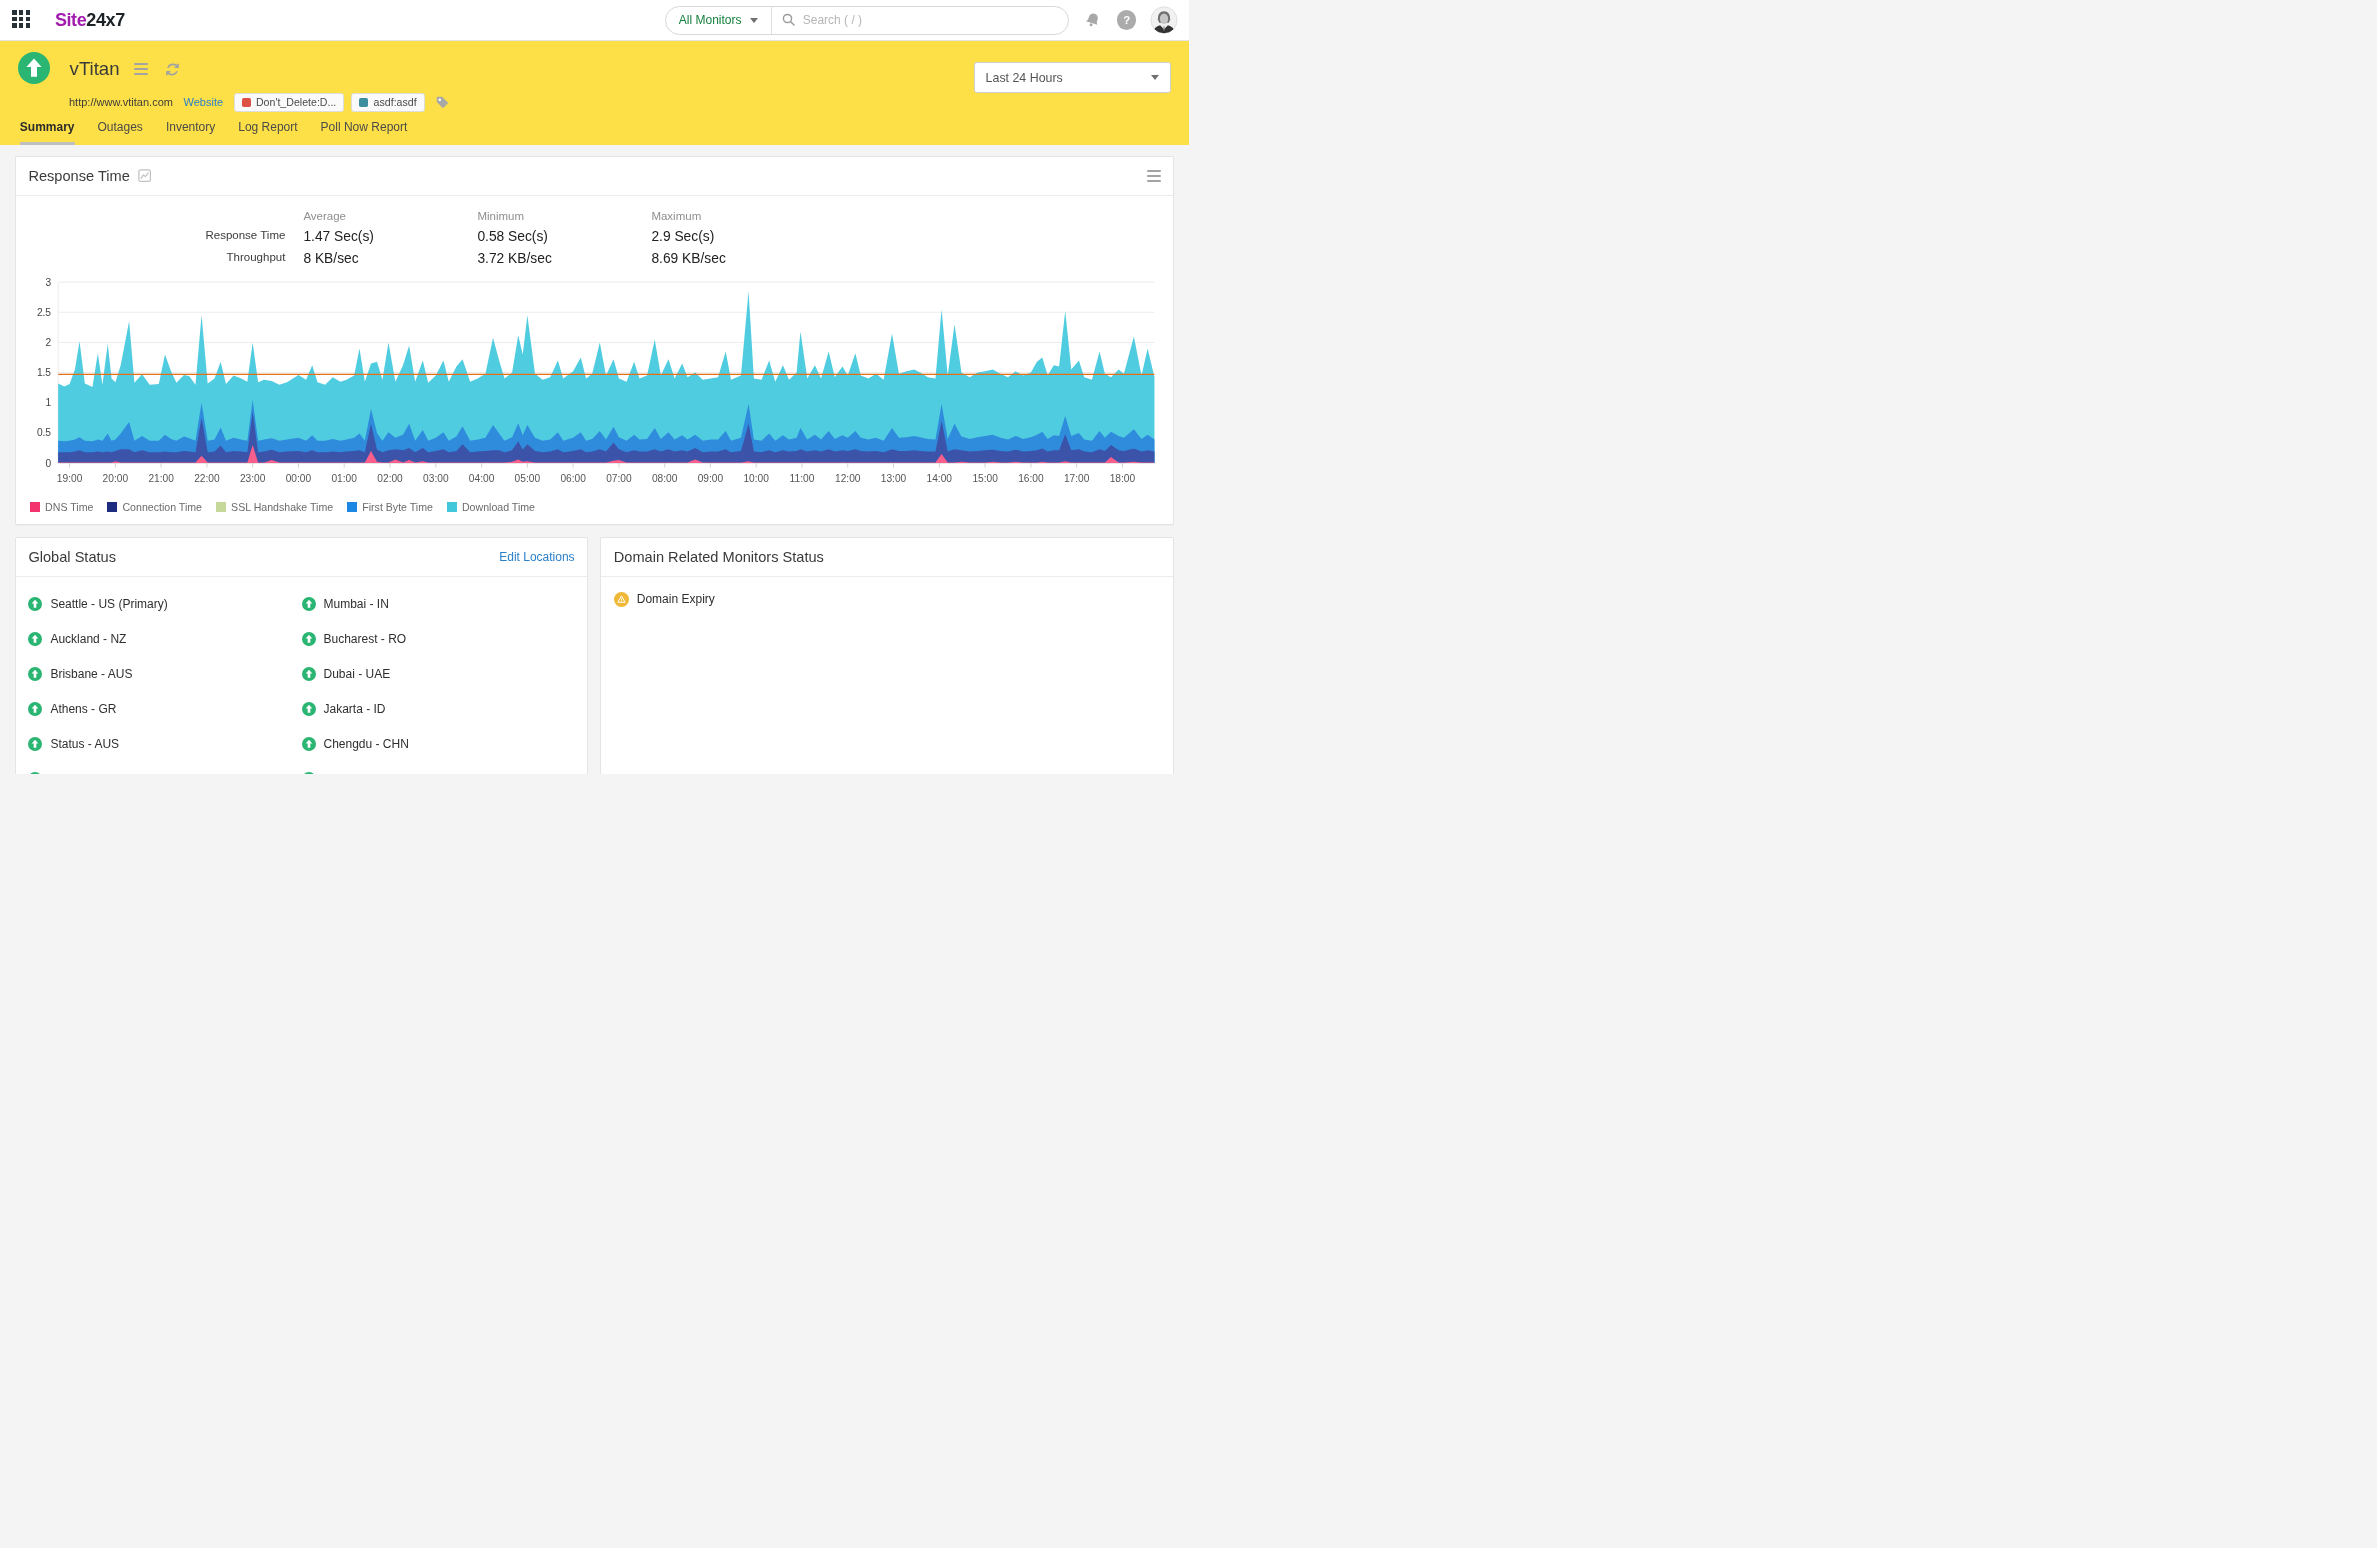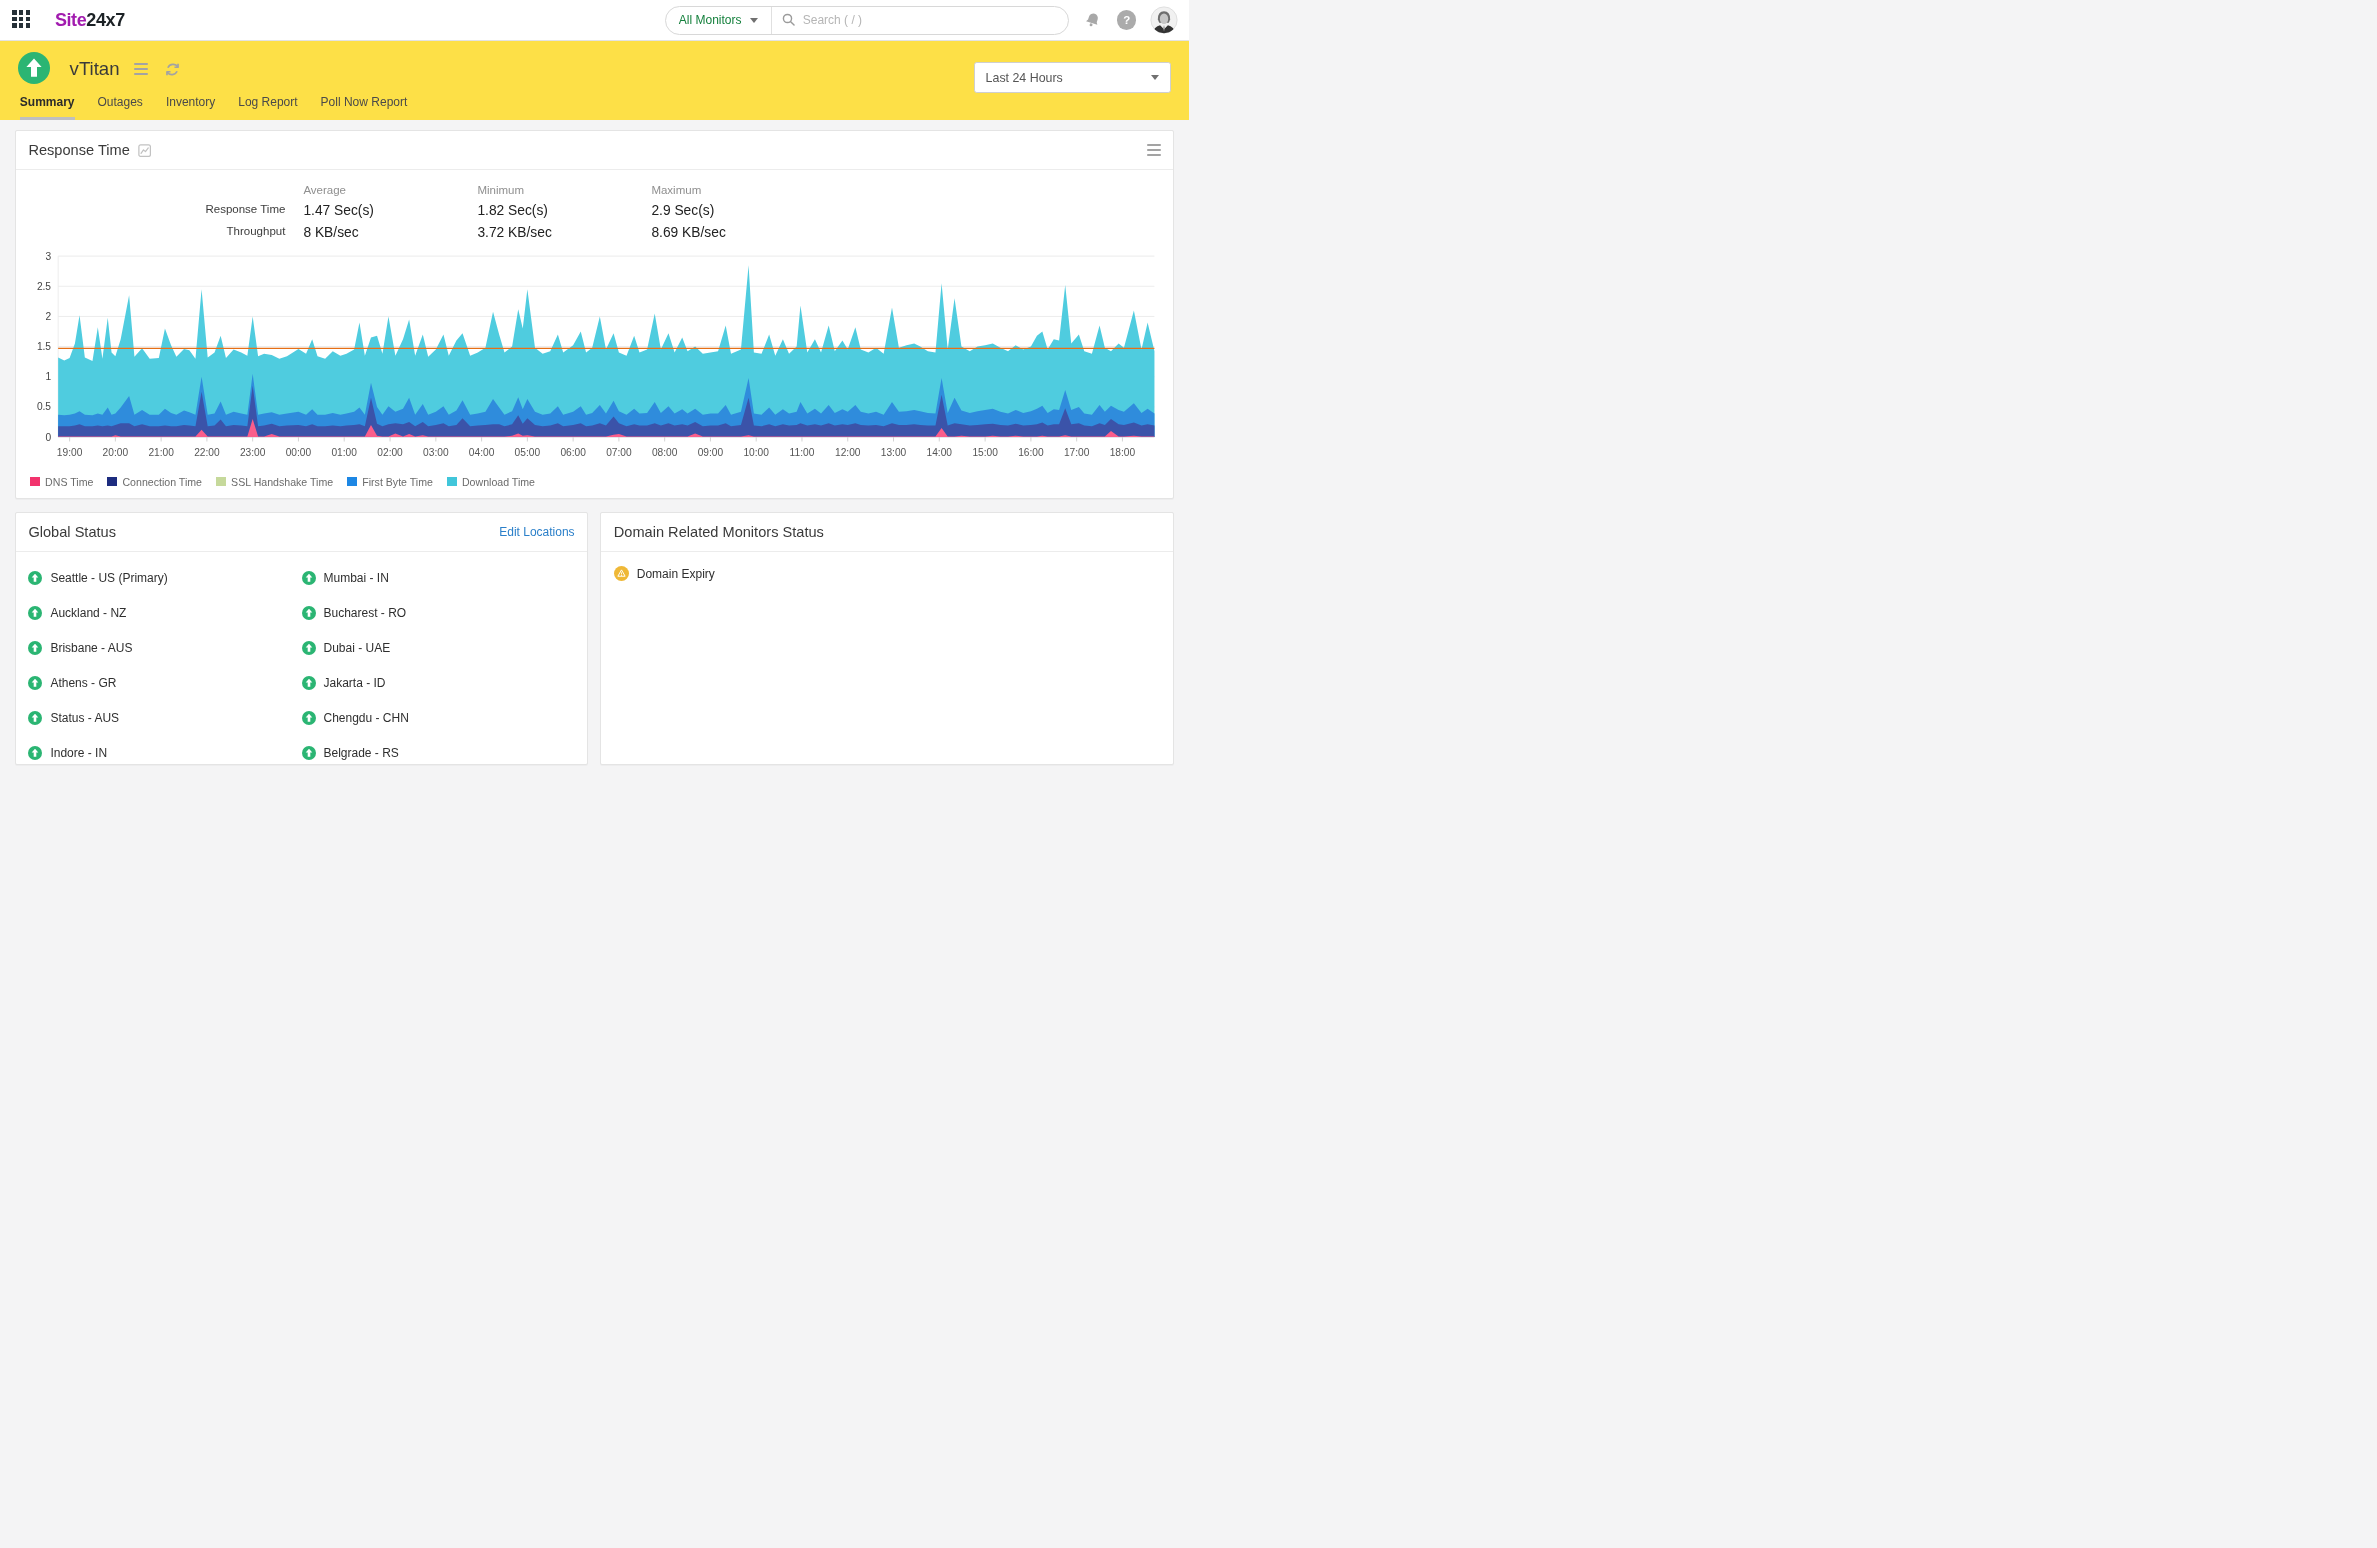--- a/index.html
+++ b/index.html
@@ -150,20 +150,40 @@
       </span>
     <span class="icon-btn" style="margin-left:7px">
       <svg width="17" height="17" viewBox="0 0 24 24" fill="none" stroke="#a3a3a3" stroke-width="2.4">
         <path d="M19.5 8.5 A8 8 0 0 0 5.5 9.5"></path>
           <path d="M4.5 15.5 A8 8 0 0 0 18.5 14.5"></path>
         <path d="M19.8 3.8 v5 h-5" stroke-linejoin="round"></path>
           <path d="M4.2 20.2 v-5 h5" stroke-linejoin="round"></path>
       </svg>
     </span>
   </div>
+  <div class="mon-row2">
+    <span class="mon-url">http://www.vtitan.com</span>
+    <span class="mon-type">Website</span>
+    <span style="display:inline-flex;gap:7px">
+        <span class="tagbadge">
+          <span class="sw" style="background: rgb(221, 81, 69);"></span>
+          <span>Don't_Delete:D...</span>
+        </span>
+        <span class="tagbadge">
+          <span class="sw" style="background: rgb(61, 143, 160);"></span>
+          <span>asdf:asdf</span>
+        </span>
+      </span>
+    <span class="icon-btn">
+      <svg width="15" height="15" viewBox="0 0 17 17">
+          <path d="M2 2 h6 l7 7 -6 6 -7-7 z" fill="#a8a8a8"></path>
+          <circle cx="5.4" cy="5.4" r="1.5" fill="#fff"></circle>
+        </svg>
+    </span>
+  </div>
   <div class="tabs">
       <div class="tab active">Summary</div>
       <div class="tab">Outages</div>
       <div class="tab">Inventory</div>
       <div class="tab">Log Report</div>
       <div class="tab">Poll Now Report</div>
     </div>
   <div class="range-select">
     <span>Last 24 Hours</span>
     <span class="caret"></span>
@@ -187,21 +207,21 @@
           <i></i>
         </span>
     </div>
     <div class="stats">
         <span class="h"></span>
         <span class="h">Average</span>
         <span class="h">Minimum</span>
         <span class="h">Maximum</span>
         <span class="lbl">Response Time</span>
         <span class="val">1.47 Sec(s)</span>
-        <span class="val">1.82 Sec(s)</span>
+        <span class="val">0.58 Sec(s)</span>
         <span class="val">2.9 Sec(s)</span>
         <span class="lbl">Throughput</span>
         <span class="val">8 KB/sec</span>
         <span class="val">3.72 KB/sec</span>
         <span class="val">8.69 KB/sec</span>
       </div>
     <div class="chart-wrap">
       <svg width="1130" height="220" viewBox="0 0 1274 248">
           <line x1="34" x2="1270" y1="212.0" y2="212.0" stroke="#c9ced6" stroke-width="1"></line>
           <text class="yt" x="26" y="216">0</text>

